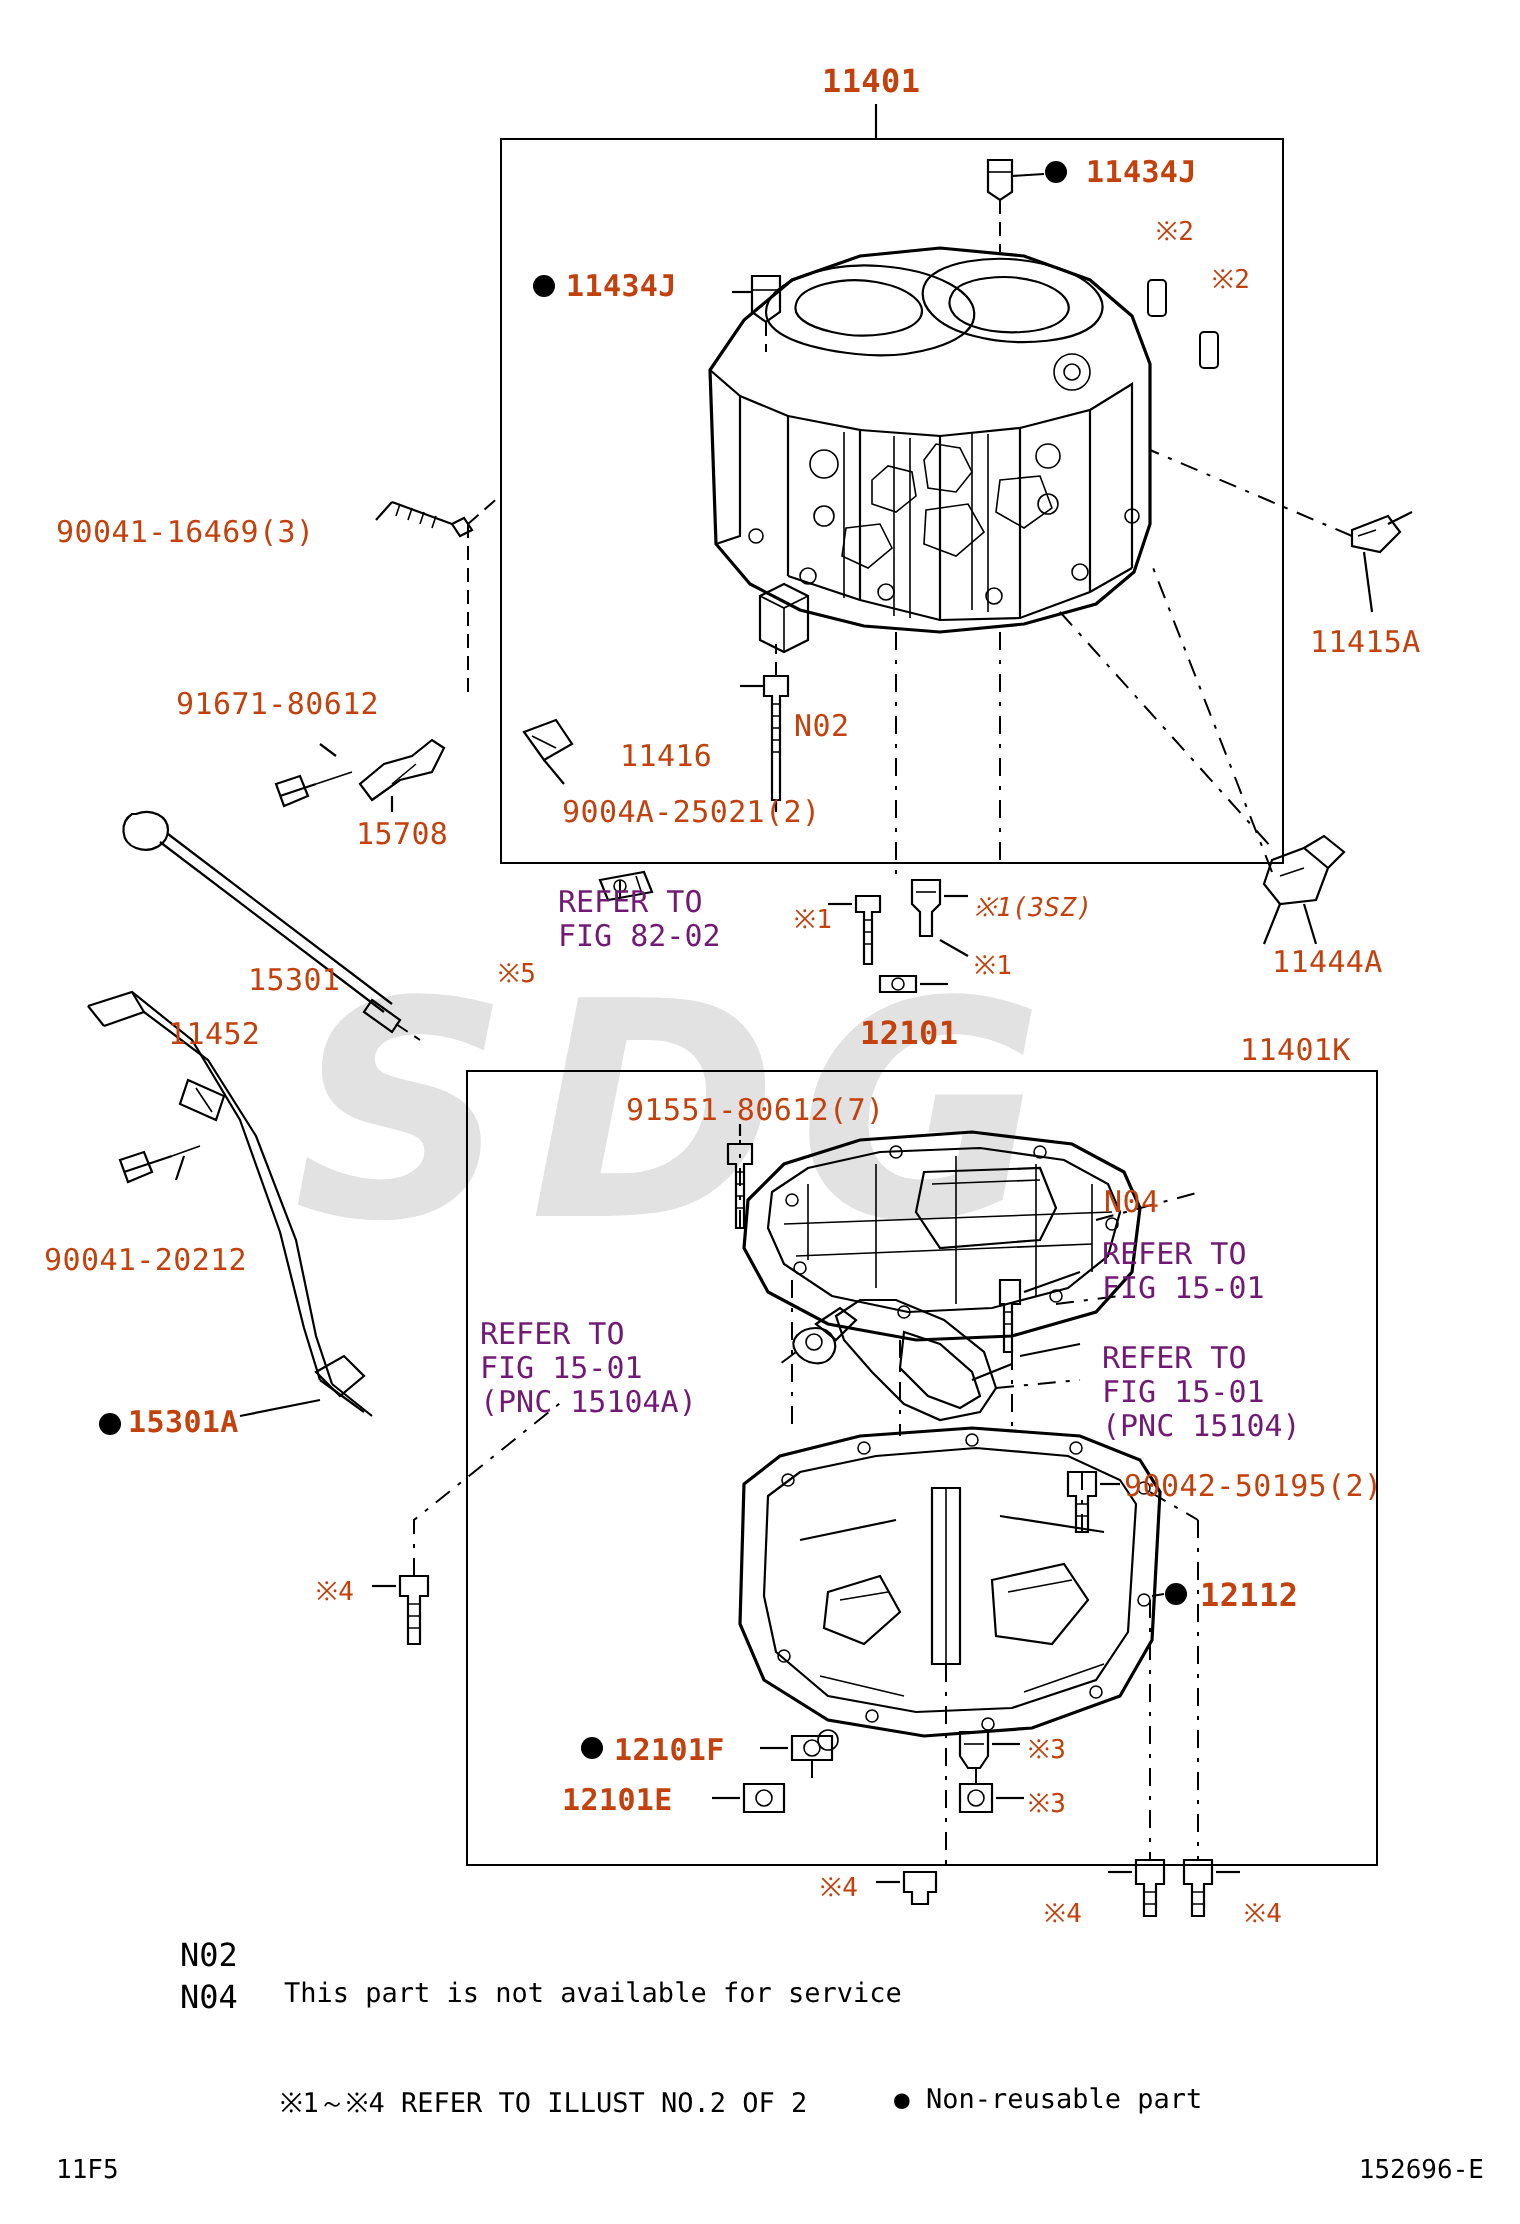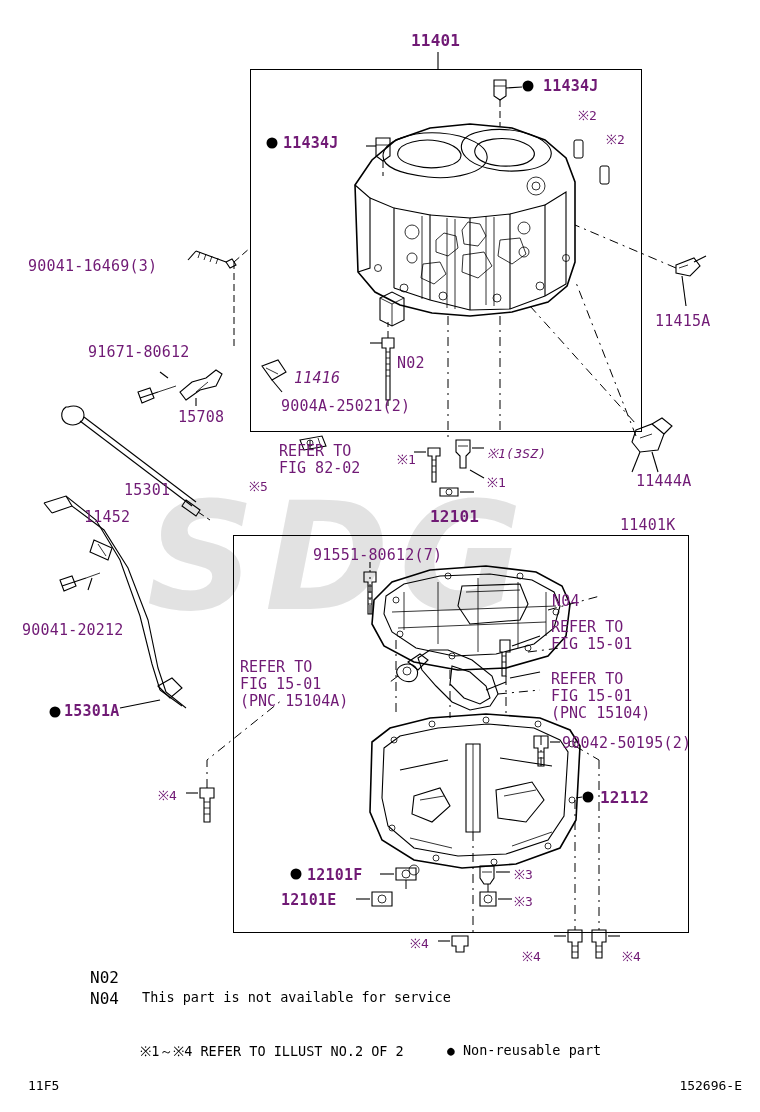--- a/index.html
+++ b/index.html
@@ -18,21 +18,21 @@
   #sheet {
     position: absolute;
     inset: 0;
   }
   .lbl {
     position: absolute;
     font-family: "DejaVu Sans Mono", monospace;
     font-size: 15px;
     letter-spacing: 0.2px;
     white-space: nowrap;
-    color: #701a75;
+    color: #c2410c;
   }
   .lbl.big {
     font-size: 16px;
     font-weight: bold;
   }
   .lbl.bold {
     font-weight: bold;
   }
   .lbl.small {
     font-size: 13px;
@@ -435,21 +435,21 @@
   <div class="lbl bold" style="left:543px;top:77px;">11434J</div>
   <div class="lbl bold" style="left:283px;top:134px;"><span>11434J</span></div>
 
   <div class="lbl small" style="left:578px;top:106px;">※2</div>
   <div class="lbl small" style="left:606px;top:130px;">※2</div>
 
   <div class="lbl" style="left:28px;top:257px;">90041-16469(3)</div>
   <div class="lbl" style="left:655px;top:312px;">11415A</div>
 
   <div class="lbl" style="left:88px;top:343px;">91671-80612</div>
-  <div class="lbl" style="left:294px;top:369px;font-style:italic;">11416</div>
+  <div class="lbl" style="left:310px;top:369px;">11416</div>
   <div class="lbl" style="left:397px;top:354px;">N02</div>
   <div class="lbl" style="left:281px;top:397px;">9004A-25021(2)</div>
 
   <div class="lbl" style="left:178px;top:408px;">15708</div>
   <div class="lbl" style="left:124px;top:481px;">15301</div>
   <div class="lbl" style="left:84px;top:508px;">11452</div>
 
   <div class="lbl small" style="left:249px;top:477px;">※5</div>
   <div class="multi" style="left:279px;top:443px;">REFER TO
 FIG 82-02</div>

